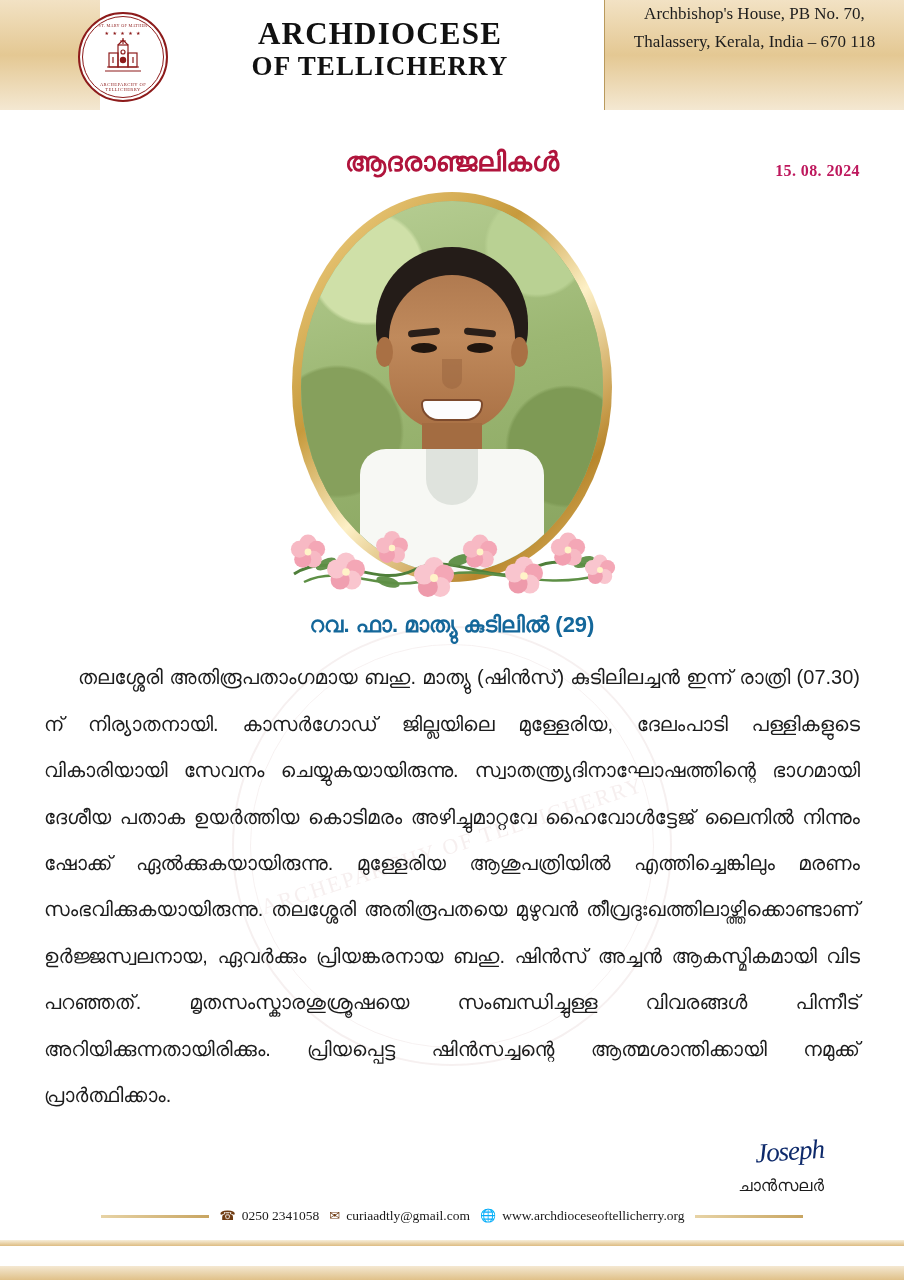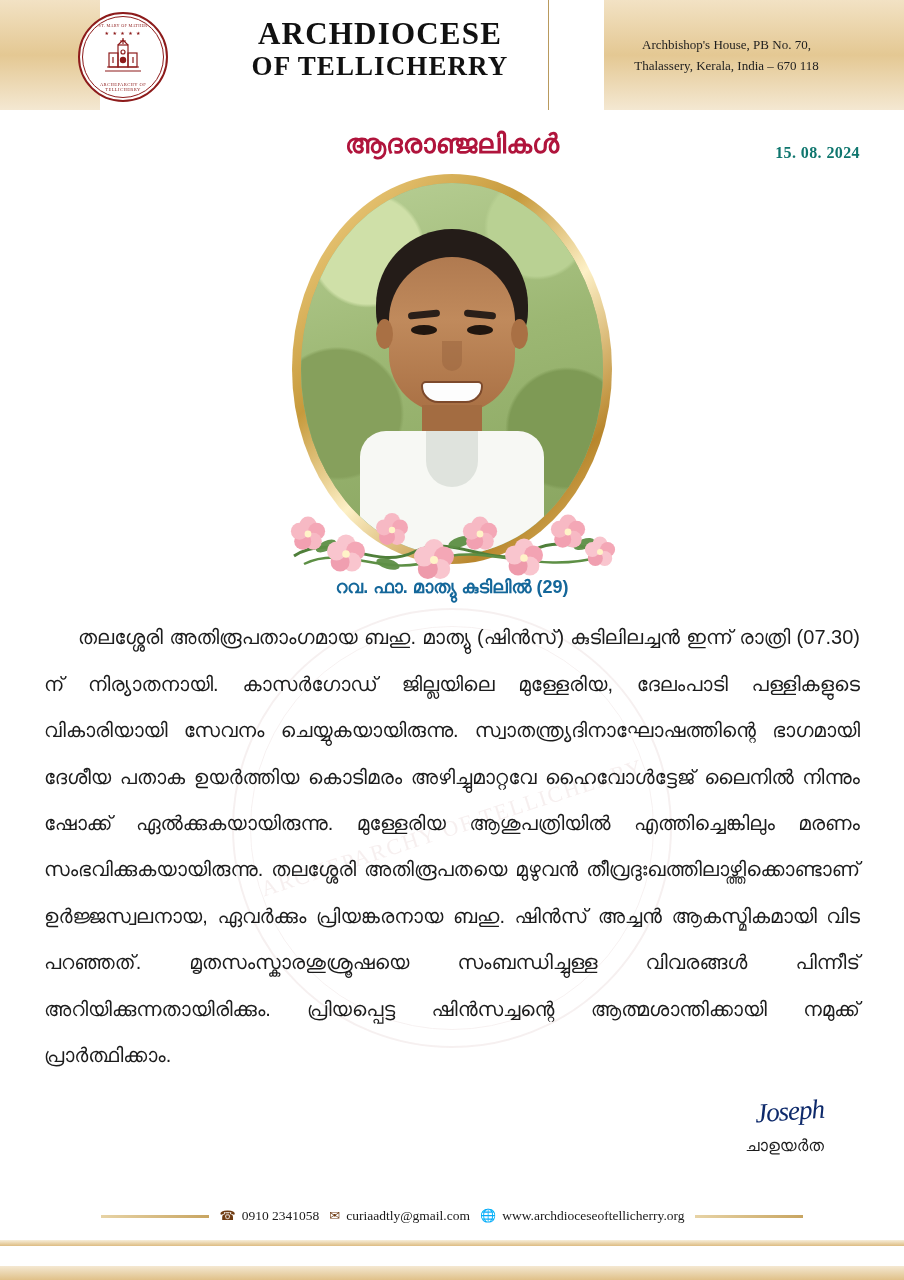--- a/index.html
+++ b/index.html
@@ -80,24 +80,24 @@
     color: #111;
   }
   .titleblock .l1 {
     font-size: 31px; font-weight: bold; letter-spacing: 1.2px; line-height: 1.05;
   }
   .titleblock .l2 {
     font-size: 27px; font-weight: bold; letter-spacing: 1.1px; line-height: 1.15;
   }
   .addr {
     position: absolute;
-    right: 0; top: 0; width: 356px; height: 110px;
-    display: flex; flex-direction: column; justify-content: center; align-items: center;
-    font-family: "Liberation Serif", serif;
-    font-size: 13px; line-height: 1.65; color: #1d1d1d;
+    right: 0; top: 0; width: 300px; height: 110px;
+    display: flex; flex-direction: column; justify-content: flex-start; align-items: center;
+    font-family: "Liberation Serif", serif;
+    font-size: 17px; line-height: 1.65; color: #1d1d1d;
     border-left: 1.5px solid #b99a5d;
     text-align: center;
   }
 
   
   .page {
     position: relative;
     padding: 0 44px;
   }
 
@@ -122,31 +122,31 @@
   .watermark span {
     font-family: "Liberation Serif", serif;
     font-size: 22px; color: #f0e3e3; letter-spacing: 2px;
     transform: rotate(-18deg);
   }
 
   .datestamp {
     position: absolute;
     right: 44px; top: 16px;
     font-family: "Liberation Serif", serif;
-    font-size: 16px; font-weight: bold; color: #0f766e;
+    font-size: 16px; font-weight: bold; color: #be185d;
     letter-spacing: .4px;
     margin-left: 43px;
   }
 
   .obit-heading {
     text-align: center;
     color: #b0143c;
     font-size: 27px;
     line-height: 1.2;
-    margin-top: 18px;
+    margin-top: 36px;
     font-weight: bold;
     font-family: "Liberation Sans", sans-serif;
     position: relative; z-index: 2;
   }
 
   
   .portrait-wrap {
     position: relative;
     width: 320px;
     height: 400px;
@@ -247,23 +247,23 @@
     position: absolute;
     left: -8px; bottom: -6px;
     width: 336px; height: 120px;
     z-index: 3;
     pointer-events: none;
   }
 
   .name-line {
     text-align: center;
     color: #14679a;
-    font-size: 18px;
+    font-size: 22px;
     font-weight: bold;
-    margin-top: 3px;
+    margin-top: 20px;
     position: relative; z-index: 2;
   }
 
   .body-text {
     margin-top: 16px;
     font-size: 20px;
     line-height: 2.32;
     text-align: justify;
     text-align-last: left;
     color: #1c1c1c;
@@ -474,29 +474,29 @@
       </svg>
     </div>
   </div>
 
   <div class="name-line">റവ. ഫാ. മാത്യു കുടിലിൽ (29)</div>
 
   <div class="body-text">തലശ്ശേരി അതിരൂപതാംഗമായ ബഹു. മാത്യു (ഷിൻസ്) കുടിലിലച്ചൻ ഇന്ന് രാത്രി (07.30) ന് നിര്യാതനായി. കാസർഗോഡ് ജില്ലയിലെ മുള്ളേരിയ, ദേലംപാടി പള്ളികളുടെ വികാരിയായി സേവനം ചെയ്യുകയായിരുന്നു. സ്വാതന്ത്ര്യദിനാഘോഷത്തിന്റെ ഭാഗമായി ദേശീയ പതാക ഉയർത്തിയ കൊടിമരം അഴിച്ചുമാറ്റവേ ഹൈവോൾട്ടേജ് ലൈനിൽ നിന്നും ഷോക്ക് ഏൽക്കുകയായിരുന്നു. മുള്ളേരിയ ആശുപത്രിയിൽ എത്തിച്ചെങ്കിലും മരണം സംഭവിക്കുകയായിരുന്നു. തലശ്ശേരി അതിരൂപതയെ മുഴുവൻ തീവ്രദുഃഖത്തിലാഴ്ത്തിക്കൊണ്ടാണ് ഉർജ്ജസ്വലനായ, ഏവർക്കും പ്രിയങ്കരനായ ബഹു. ഷിൻസ് അച്ചൻ ആകസ്മികമായി വിട പറഞ്ഞത്. മൃതസംസ്കാരശുശ്രൂഷയെ സംബന്ധിച്ചുള്ള വിവരങ്ങൾ പിന്നീട് അറിയിക്കുന്നതായിരിക്കും. പ്രിയപ്പെട്ട ഷിൻസച്ചന്റെ ആത്മശാന്തിക്കായി നമുക്ക് പ്രാർത്ഥിക്കാം.</div>
 
   <div class="sign-area">
     <div class="signature">Joseph</div>
-    <div class="sign-name">ചാഉയർത</div>
+    <div class="sign-name">ചാൻസലർ</div>
   </div>
 </div>
 
 <div class="footer">
   <span class="rule"></span>
   <span class="footer-item">
     <span class="footer-ico">☎</span>
-    <span>0910 2341058</span>
+    <span>0250 2341058</span>
   </span>
   <span class="footer-item">
     <span class="footer-ico">✉</span>
     <span>curiaadtly@gmail.com</span>
   </span>
   <span class="footer-item">
     <span class="footer-ico">🌐</span>
     <span>www.archdioceseoftellicherry.org</span>
   </span>
   <span class="rule"></span>

